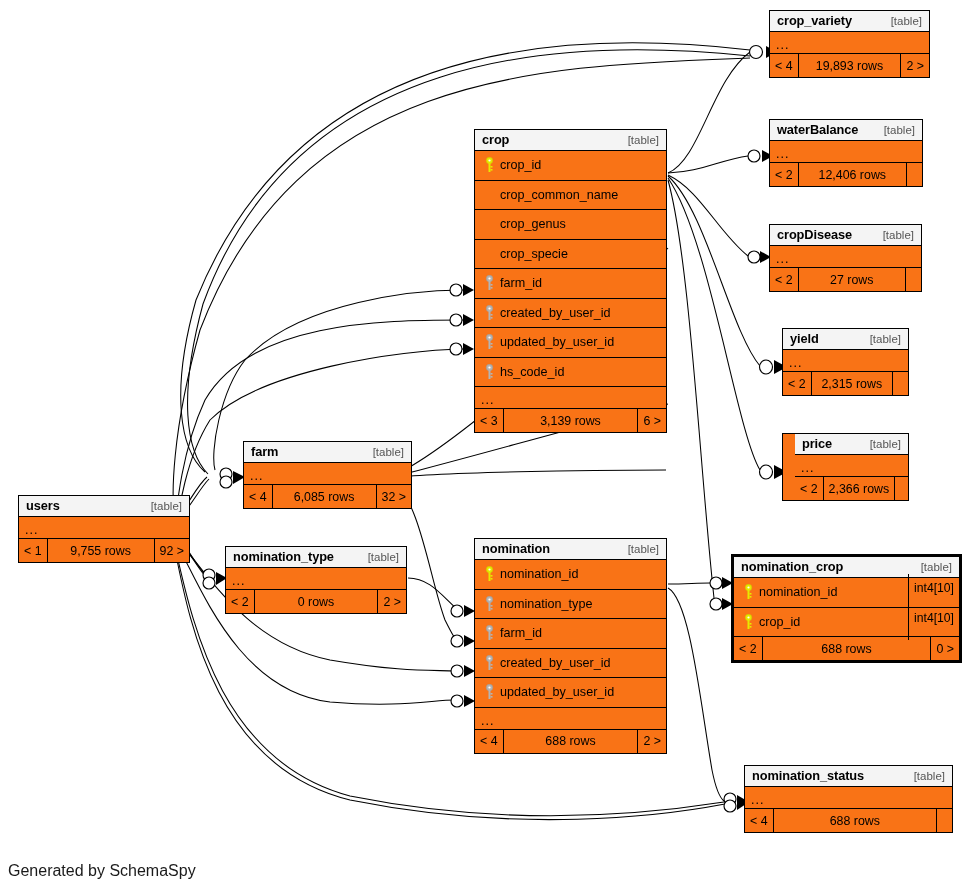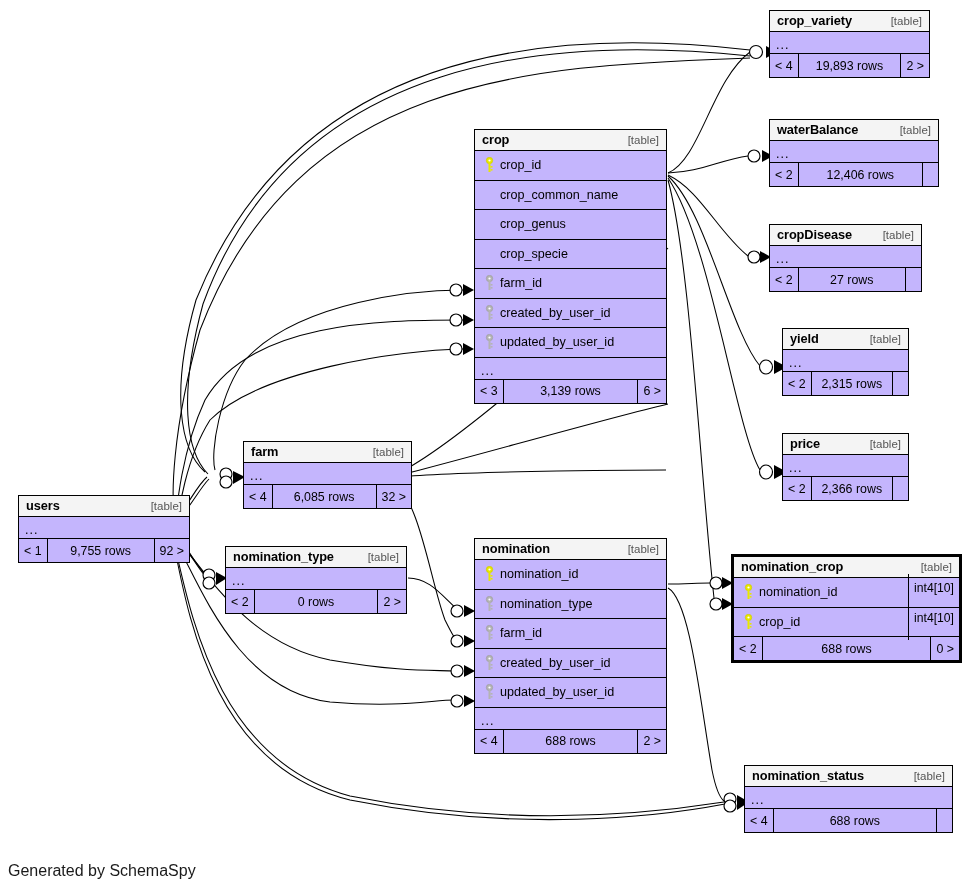--- a/index.html
+++ b/index.html
@@ -39,21 +39,21 @@
   .edge-arrow {
     fill: #000000;
     stroke: none;
   }
 
   
   .tbl {
     position: absolute;
     box-sizing: border-box;
     border: 1.4px solid #000000;
-    background: #c4b5fd;
+    background: #f97316;
     font-size: 12.5px;
     color: #000000;
     z-index: 5;
   }
   .tbl.focus {
     border-width: 3px;
   }
   .tbl-head {
     display: flex;
     align-items: center;
@@ -287,21 +287,21 @@
     <div class="ellipsis-row">
         <span>...</span>
       </div>
     <div class="foot">
       <div class="foot-cell foot-left">&lt; 4</div>
       <div class="foot-cell foot-mid">19,893 rows</div>
       <div class="foot-cell foot-right">2 &gt;</div>
     </div>
   </div>
 
-  <div class="tbl" style="left:769px; top:119px; width:170px;">
+  <div class="tbl" style="left:769px; top:119px; width:154px;">
     <div class="tbl-head">
       <span class="tbl-name">waterBalance</span>
       <span class="tbl-tag">[table]</span>
     </div>
     <div class="ellipsis-row">
         <span>...</span>
       </div>
     <div class="foot">
       <div class="foot-cell foot-left">&lt; 2</div>
       <div class="foot-cell foot-mid">12,406 rows</div>
@@ -332,21 +332,21 @@
     <div class="ellipsis-row">
         <span>...</span>
       </div>
     <div class="foot">
       <div class="foot-cell foot-left">&lt; 2</div>
       <div class="foot-cell foot-mid">2,315 rows</div>
       <div class="foot-cell foot-right empty"></div>
     </div>
   </div>
 
-  <div class="tbl" style="left:782px; top:433px; width:127px;">
+  <div class="tbl" style="left:782px; top:433px; width:127px;padding-left:12px;">
     <div class="tbl-head">
       <span class="tbl-name">price</span>
       <span class="tbl-tag">[table]</span>
     </div>
     <div class="ellipsis-row">
         <span>...</span>
       </div>
     <div class="foot">
       <div class="foot-cell foot-left">&lt; 2</div>
       <div class="foot-cell foot-mid">2,366 rows</div>
@@ -412,20 +412,32 @@
         <svg class="keyicon" width="9" height="16" viewBox="0 0 9 16">
             <circle cx="4.5" cy="3.5" r="3.2" fill="#b4b4b4" stroke="#9c9c9c" stroke-width="0.6"></circle>
             <circle cx="4.5" cy="3.5" r="1.1" fill="#ffffff"></circle>
             <rect x="3.5" y="6" width="2" height="9" fill="#b4b4b4"></rect>
             <rect x="5.5" y="9" width="2" height="1.6" fill="#b4b4b4"></rect>
             <rect x="5.5" y="12" width="2" height="1.6" fill="#b4b4b4"></rect>
           </svg>
       </span>
       <span class="col-name">updated_by_user_id</span>
     </div>
+    <div class="col">
+      <span class="col-key">
+        <svg class="keyicon" width="9" height="16" viewBox="0 0 9 16">
+            <circle cx="4.5" cy="3.5" r="3.2" fill="#b4b4b4" stroke="#9c9c9c" stroke-width="0.6"></circle>
+            <circle cx="4.5" cy="3.5" r="1.1" fill="#ffffff"></circle>
+            <rect x="3.5" y="6" width="2" height="9" fill="#b4b4b4"></rect>
+            <rect x="5.5" y="9" width="2" height="1.6" fill="#b4b4b4"></rect>
+            <rect x="5.5" y="12" width="2" height="1.6" fill="#b4b4b4"></rect>
+          </svg>
+      </span>
+      <span class="col-name">hs_code_id</span>
+    </div>
     <div class="ellipsis-row">
         <span>...</span>
       </div>
     <div class="foot">
       <div class="foot-cell foot-left">&lt; 3</div>
       <div class="foot-cell foot-mid">3,139 rows</div>
       <div class="foot-cell foot-right">6 &gt;</div>
     </div>
   </div>
 

